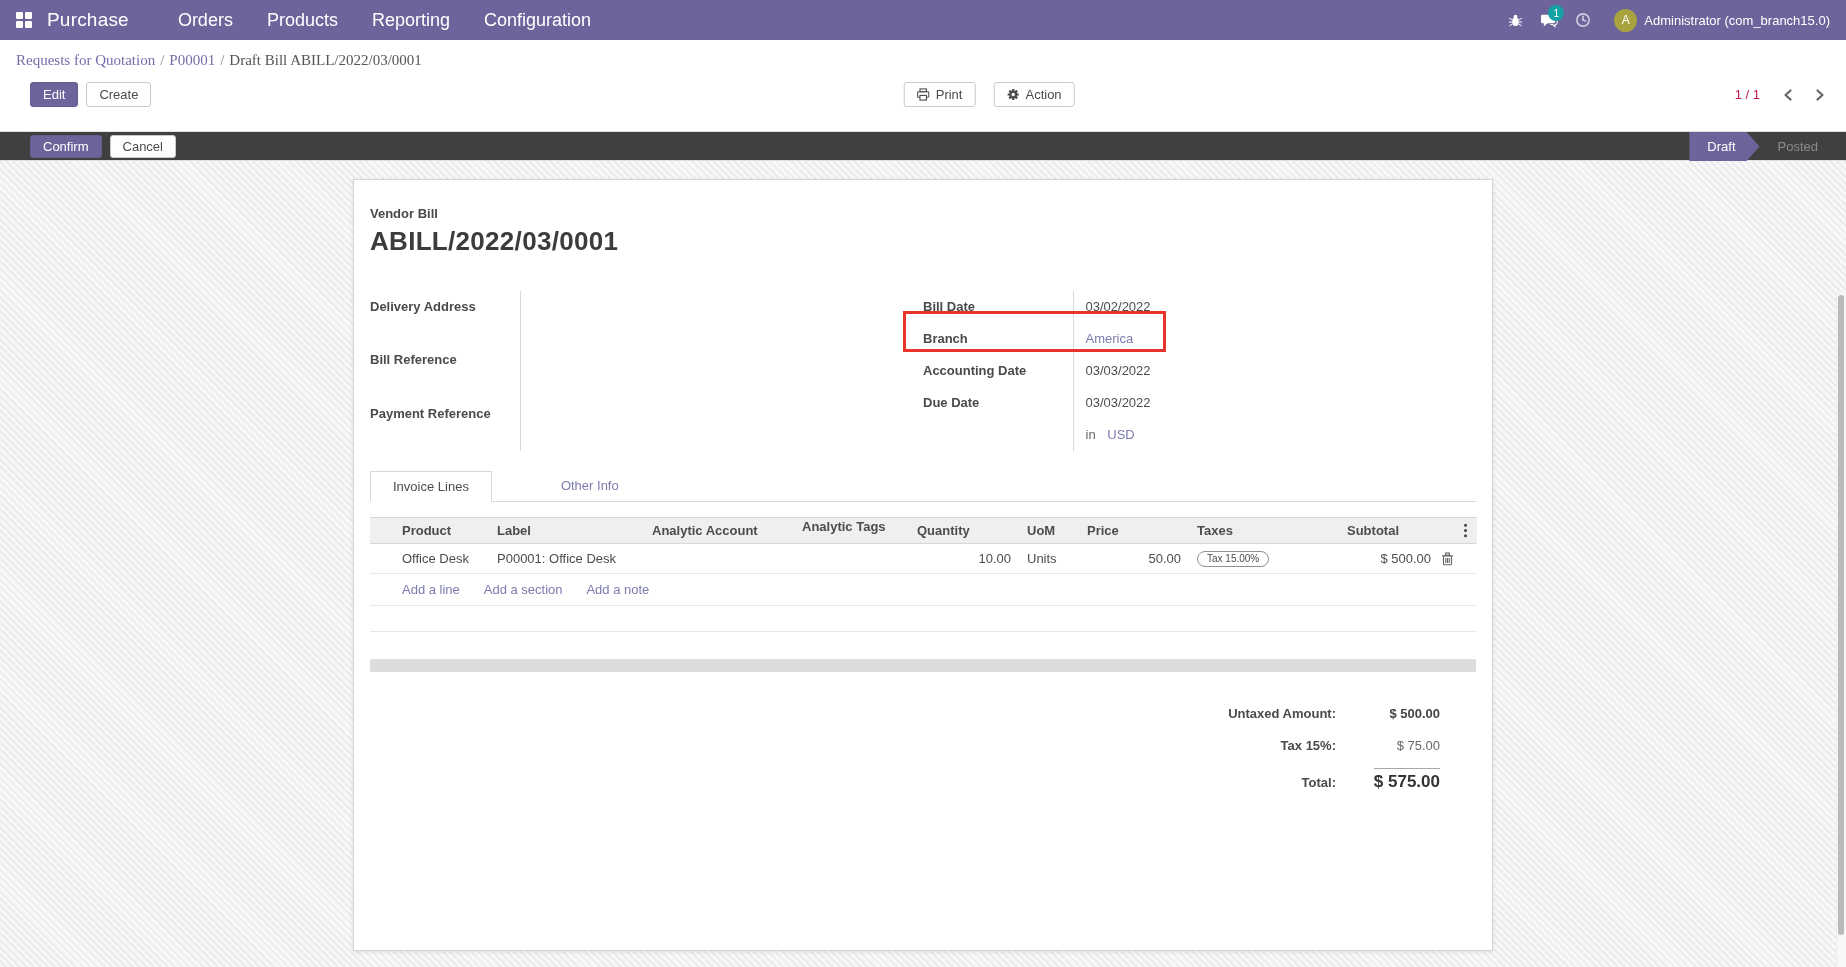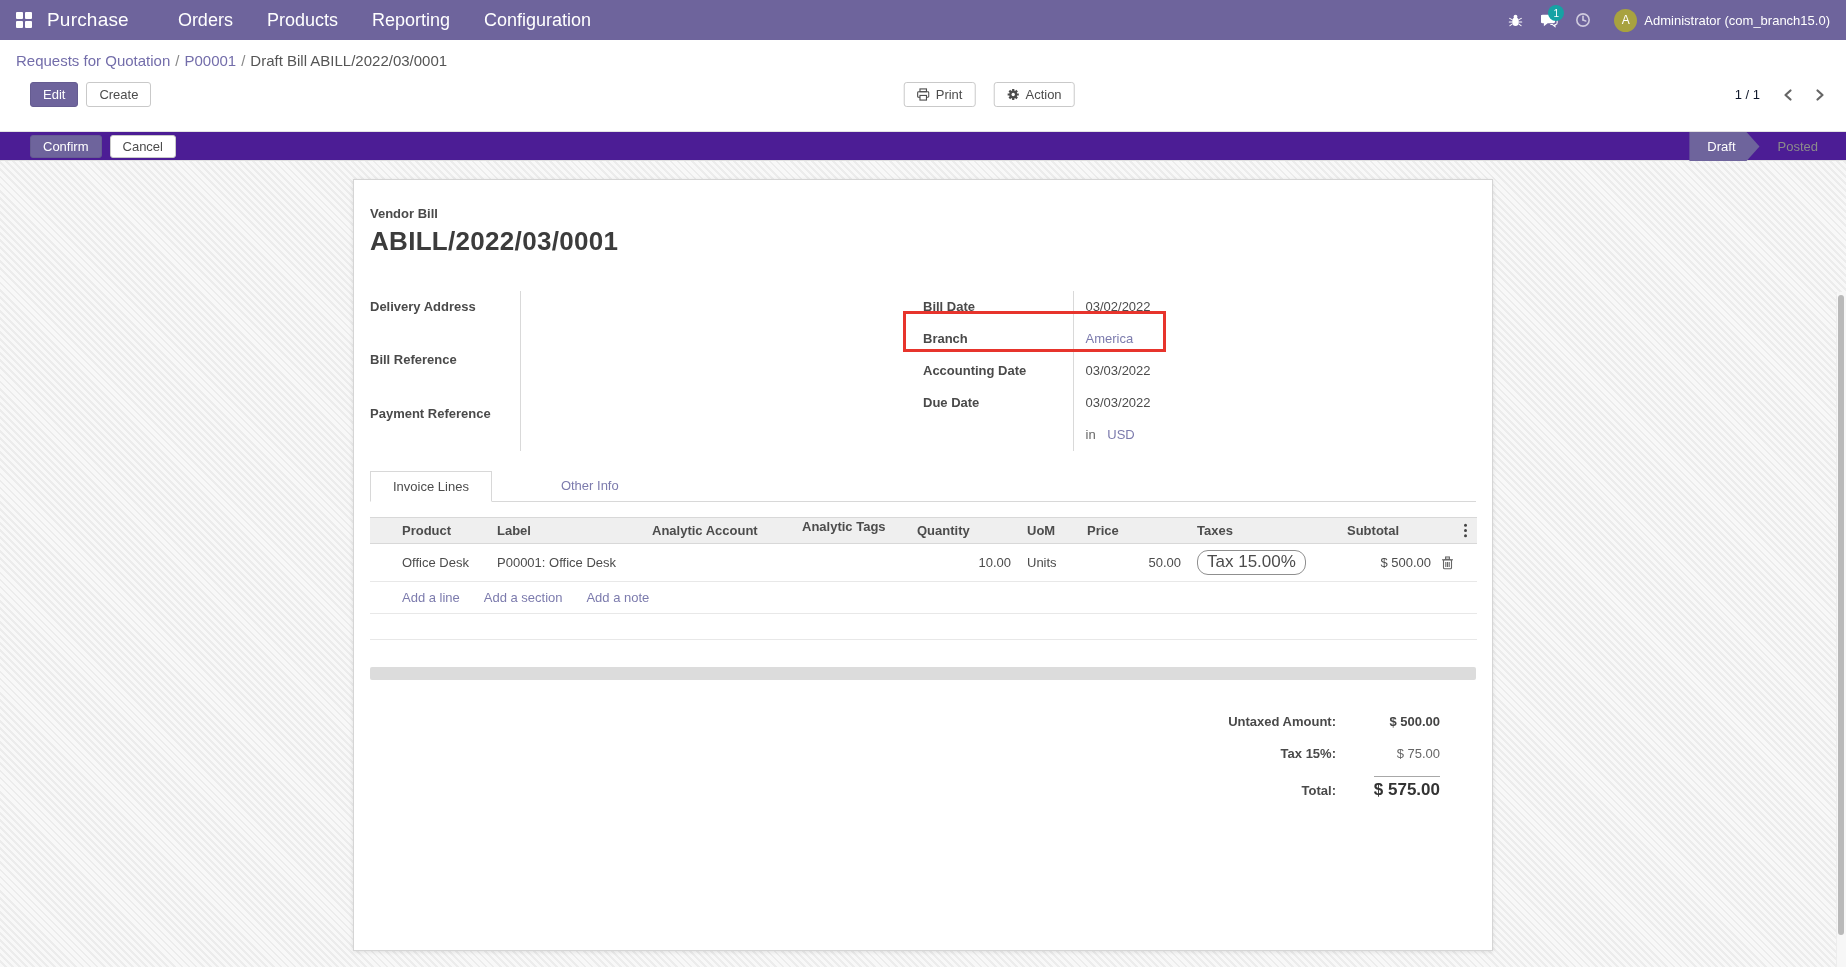--- a/index.html
+++ b/index.html
@@ -18,35 +18,35 @@
   .nav-icon { width:34px; height:40px; display:flex; align-items:center; justify-content:center; cursor:pointer; position:relative; }
   .badge { position:absolute; top:5px; right:2px; background:#16a2a4; color:#fff; font-size:10px;
     min-width:16px; height:16px; border-radius:8px; display:flex; align-items:center; justify-content:center; padding:0 4px; }
   .user { display:flex; align-items:center; margin:0 16px 0 14px; cursor:pointer; }
   .avatar { width:23px; height:23px; border-radius:50%; background:#a8a23f; color:#fff; font-size:12px;
     display:flex; align-items:center; justify-content:center; margin-right:7px; }
   .user-name { font-size:13px; color:#fff; }
 
   
   .control-panel { background:#fff; padding:12px 16px 0 16px; height:91px; }
-  .breadcrumb { font-size:15px; color:#555; }
+  .breadcrumb { font-size:15px; color:#555;font-family:Liberation Serif, serif; }
   .breadcrumb .bc-link { color:#736daa; cursor:pointer; text-decoration:none; }
   .breadcrumb .bc-sep { color:#888; padding:0 5px; }
   .cp-buttons { display:flex; align-items:center; margin-top:13px; position:relative; }
   .btn { display:inline-flex; align-items:center; gap:6px; border:1px solid transparent; border-radius:3px;
     font-size:13px; padding:4px 12px; cursor:pointer; background:#fff; color:#4c4c4c;margin-left:14px; }
   .btn-primary { background:#6e649c; border-color:#655c91; color:#fff; }
   .btn-default { border-color:#c9c9c9; background:#fff; }
   .cp-center { position:absolute; left:50%; transform:translateX(-18%); display:flex; gap:4px; }
   .cp-right { position:absolute; right:2px; display:flex; align-items:center; gap:14px; }
-  .pager-text { font-size:13px; color:#0f172a; margin-right:6px; }
+  .pager-text { font-size:13px; color:#be185d; margin-right:6px; }
   .pager-btn { background:none; border:none; cursor:pointer; padding:2px; }
 
   
-  .statusbar { height:30px; background:#4c1d95; border-top:1px solid #e3e3e3; border-bottom:1px solid #e0e0e0;
+  .statusbar { height:30px; background:#404040; border-top:1px solid #e3e3e3; border-bottom:1px solid #e0e0e0;
     display:flex; align-items:center; padding:0 16px 0 16px; position:relative; }
   .statusbar .btn { padding:3px 12px; }
   .sb-states { position:absolute; right:10px; top:0; height:29px; display:flex; align-items:stretch; }
   .sb-state { display:flex; align-items:center; padding:0 18px; color:#8b8b8b; font-size:13px; cursor:pointer; }
   .sb-state.active { background:#6e649c; color:#fff; padding:0 24px 0 18px;
     clip-path:polygon(0 0, calc(100% - 13px) 0, 100% 50%, calc(100% - 13px) 100%, 0 100%); }
 
   
   .content { height:806px; overflow:hidden;
     background:repeating-linear-gradient(45deg,#f8f8f8 0px,#f8f8f8 3px,#ececec 3px,#ececec 5px); position:relative; }
@@ -73,21 +73,21 @@
   .tab.active { background:#fff; border:1px solid #d8d8d8; border-bottom:1px solid #fff; margin-bottom:-1px; color:#4c4c4c; }
   .tab.inactive { color:#7c7bad; }
 
   
   .lines { width:100%; border-collapse:collapse; margin-top:15px; table-layout:fixed; }
   .lines th { background:#efefef; border-top:1px solid #d8d8d8; border-bottom:1px solid #d8d8d8;
     font-size:13px; font-weight:bold; color:#4c4c4c; text-align:left; padding:5px 8px; white-space:nowrap; overflow:hidden; }
   .lines td { padding:6px 8px; font-size:13px; border-bottom:1px solid #e8e8e8; white-space:nowrap; overflow:hidden; }
   .num { text-align:right; }
   .th-raised span { position:relative; top:-4px; display:inline-block; }
-  .tax-pill { display:inline-block; border:1px solid #8f8f8f; border-radius:11px; padding:1px 9px 2px 9px; font-size:17px; color:#4c4c4c; }
+  .tax-pill { display:inline-block; border:1px solid #8f8f8f; border-radius:11px; padding:1px 9px 2px 9px; font-size:10px; color:#4c4c4c; }
   .addline-row td { border-bottom:1px solid #e8e8e8; padding:8px; }
   .addline-row .link { margin-right:21px; }
   .empty-row td { height:26px; border-bottom:1px solid #e8e8e8; }
   .hscrollbar { height:13px; background:#dcdcdc; margin-top:27px; border-radius:2px; }
 
   
   .totals { margin:26px 36px 0 auto; display:table; }
   .trow { display:table-row; }
   .tlabel { display:table-cell; text-align:right; font-weight:bold; color:#4a4a4a; padding:6px 0; line-height:20px; }
   .tvalue { display:table-cell; text-align:right; min-width:104px; padding:6px 0 6px 18px; line-height:20px; }

